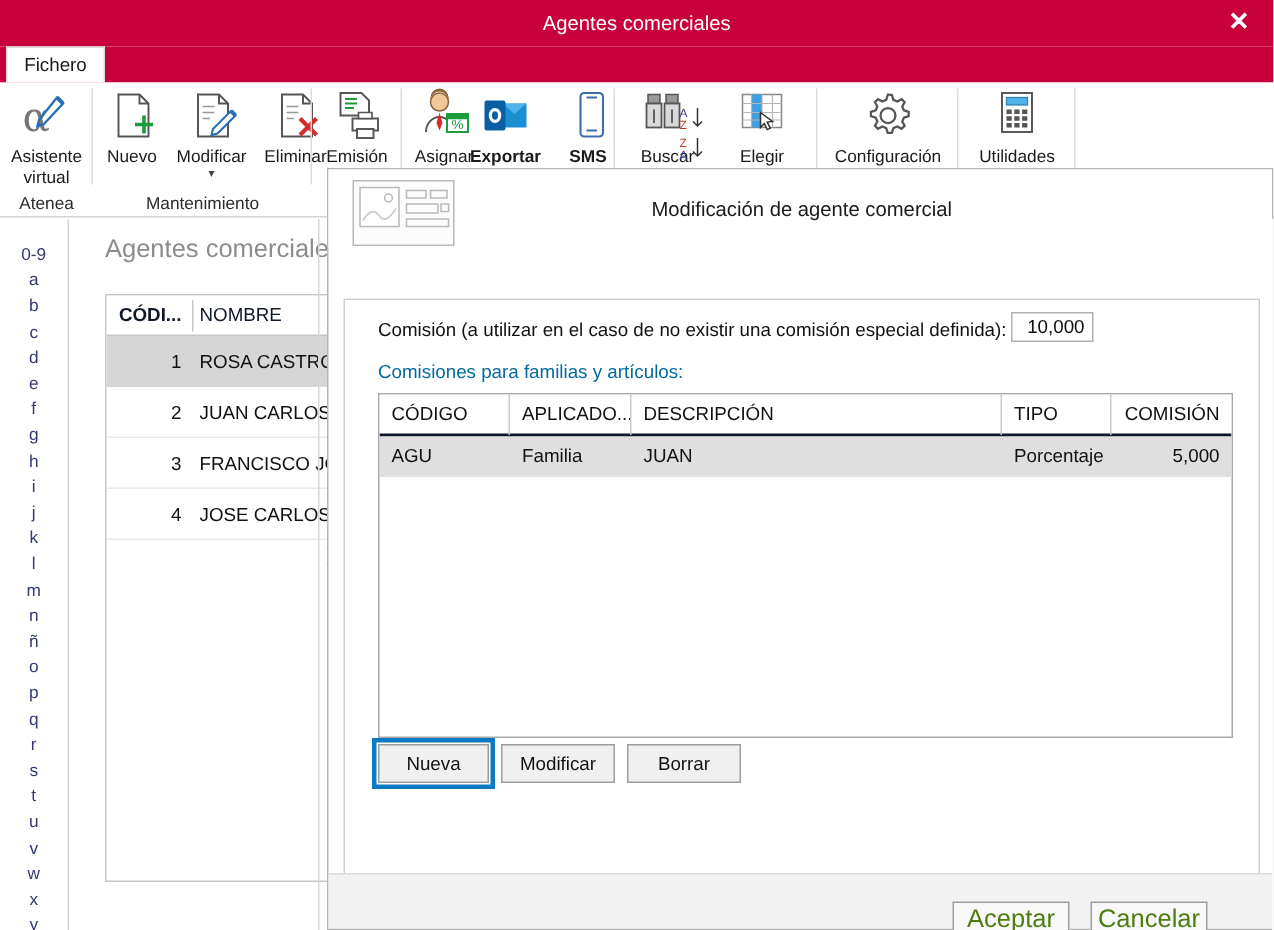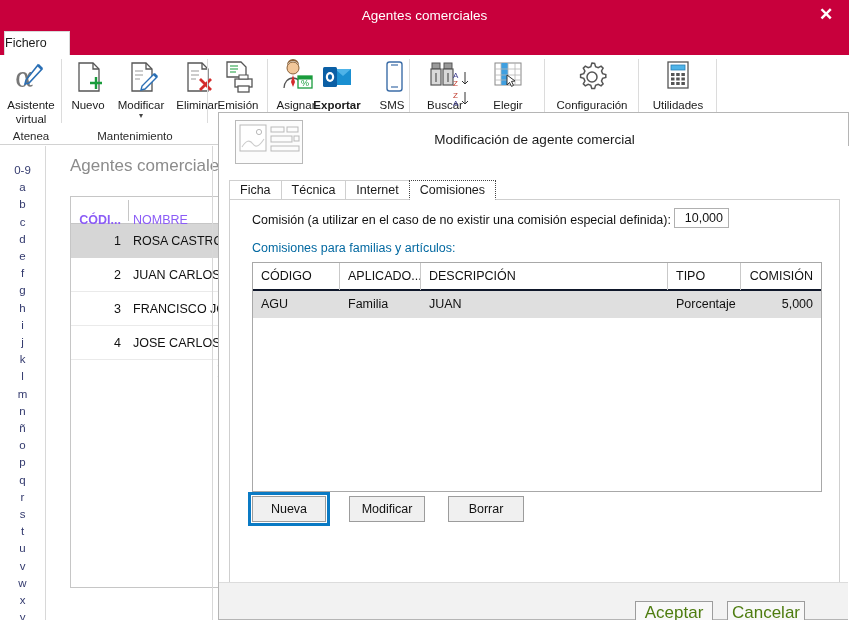--- a/index.html
+++ b/index.html
@@ -47,20 +47,21 @@
     width: 849px; height: 24px;
     background: #c8003c;
   }
   .ribbon-tab {
     position: absolute; left: 4px; top: 0;
     width: 66px; height: 24px;
     background: #ffffff;
     border: 1px solid #d9d9d9;
     border-bottom: none;
     line-height: 23px;
+    text-align: center;
     font-size: 12.5px;
     color: #1a1a1a;
     cursor: pointer;
   }
 
   
   .ribbon {
     position: absolute; left: 0; top: 55px;
     width: 849px; height: 90px;
     background: #ffffff;
@@ -134,24 +135,24 @@
     background: #ffffff;
     overflow: hidden;
   }
   .grid-head {
     height: 27px;
     border-bottom: 1px solid #c6c6c6;
     position: relative;
     background: #ffffff;
   }
   .gh {
-    position: absolute; top: 10px; height: 26px;
+    position: absolute; top: 0; height: 26px;
     line-height: 26px;
     font-size: 12.5px;
-    color: #8b5cf6;
+    color: #0f172a;
   }
   .gh.c1 { left: 0; width: 56px; text-align: right; padding-right: 6px; font-weight: bold; }
   .gh.c2 { left: 62px; width: 230px; }
   .gh-div { position: absolute; left: 57px; top: 3px; width: 1px; height: 21px; background: #c6c6c6; }
   .grow {
     position: relative;
     height: 34px;
     border-bottom: 1px solid #eaeaea;
   }
   .grow.sel { background: #d6d6d6; border-bottom: 1px solid #d6d6d6; }
@@ -311,21 +312,21 @@
   }
   .tb {
     display: inline-block;
     height: 26px;
     line-height: 24px;
     text-align: center;
     font-size: 12.5px;
     color: #111;
     background: #f0f0f0;
     border: 1px solid #9c9c9c;
-    margin-right: 23px;
+    margin-right: 8px;
     cursor: pointer;
     vertical-align: top;
     font-family: "Liberation Sans", sans-serif;
   }
   .tb.w1 { width: 74px; }
   .tb.w2 { width: 76px; }
   .tb.w3 { width: 76px; }
   .tb-focus {
     position: absolute; left: 18px; top: 292px;
     width: 82px; height: 34px;
@@ -468,21 +469,21 @@
           <svg width="40" height="40" viewBox="0 0 40 40">
             <path d="M18 12 h16 v16 h-16 z" fill="#1a8fd1"></path>
             <path d="M18 12 h16 l-8 7 z" fill="#4eb3e8"></path>
             <rect x="6" y="10" width="14" height="20" rx="1.5" fill="#0b5fa5"></rect>
             <ellipse cx="13" cy="20" rx="4.2" ry="5" fill="#fff"></ellipse>
             <ellipse cx="13" cy="20" rx="2" ry="2.8" fill="#0b5fa5"></ellipse>
           </svg>
         </span>
         <span class="rlabel">Exportar</span>
       </div>
-      <div class="rbtn" style="left:106px; width:36px;">
+      <div class="rbtn" style="left:106px; width:36px;font-weight:bold;">
         <span class="ricon">
           <svg width="40" height="40" viewBox="0 0 40 40">
             <rect x="13" y="5" width="15" height="29" rx="2.5" fill="#fff" stroke="#3d6ea8" stroke-width="1.4"></rect>
             <path d="M17 8 h7" stroke="#3d6ea8" stroke-width="1.2"></path>
             <path d="M17 30 h7" stroke="#3d6ea8" stroke-width="1.2"></path>
           </svg>
         </span>
         <span class="rlabel">SMS</span>
       </div>
       <div class="sep"></div>
@@ -638,21 +639,20 @@
           <rect x="35" y="6" width="13" height="5" fill="none" stroke="#b9b9b9" stroke-width="1"></rect>
           <rect x="51" y="6" width="11" height="5" fill="none" stroke="#b9b9b9" stroke-width="1"></rect>
           <rect x="35" y="15" width="21" height="6" fill="none" stroke="#b9b9b9" stroke-width="1"></rect>
           <rect x="58" y="15" width="5" height="5" fill="none" stroke="#b9b9b9" stroke-width="1"></rect>
           <rect x="35" y="25" width="28" height="5" fill="none" stroke="#b9b9b9" stroke-width="1"></rect>
         </svg>
       </div>
       <div class="dlg-title">Modificación de agente comercial</div>
     </div>
 
-    <div class="dlg-tabs" id="dlg-tabs"><div class="dtab">Ficha</div><div class="dtab">Técnica</div><div class="dtab">Internet</div><div class="dtab active">Comisiones</div></div>
 
     <div class="dlg-panel">
       <div class="comm-label">Comisión (a utilizar en el caso de no existir una comisión especial definida):</div>
       <input class="comm-input" type="text" value="10,000" style="">
       <div class="fam-label">Comisiones para familias y artículos:</div>
 
       <div class="ctable">
         <div class="ct-head">
           <div class="cth" style="left:0;  width:86px;">CÓDIGO</div>
           <div class="ct-vdiv" style="left:86px;"></div>

